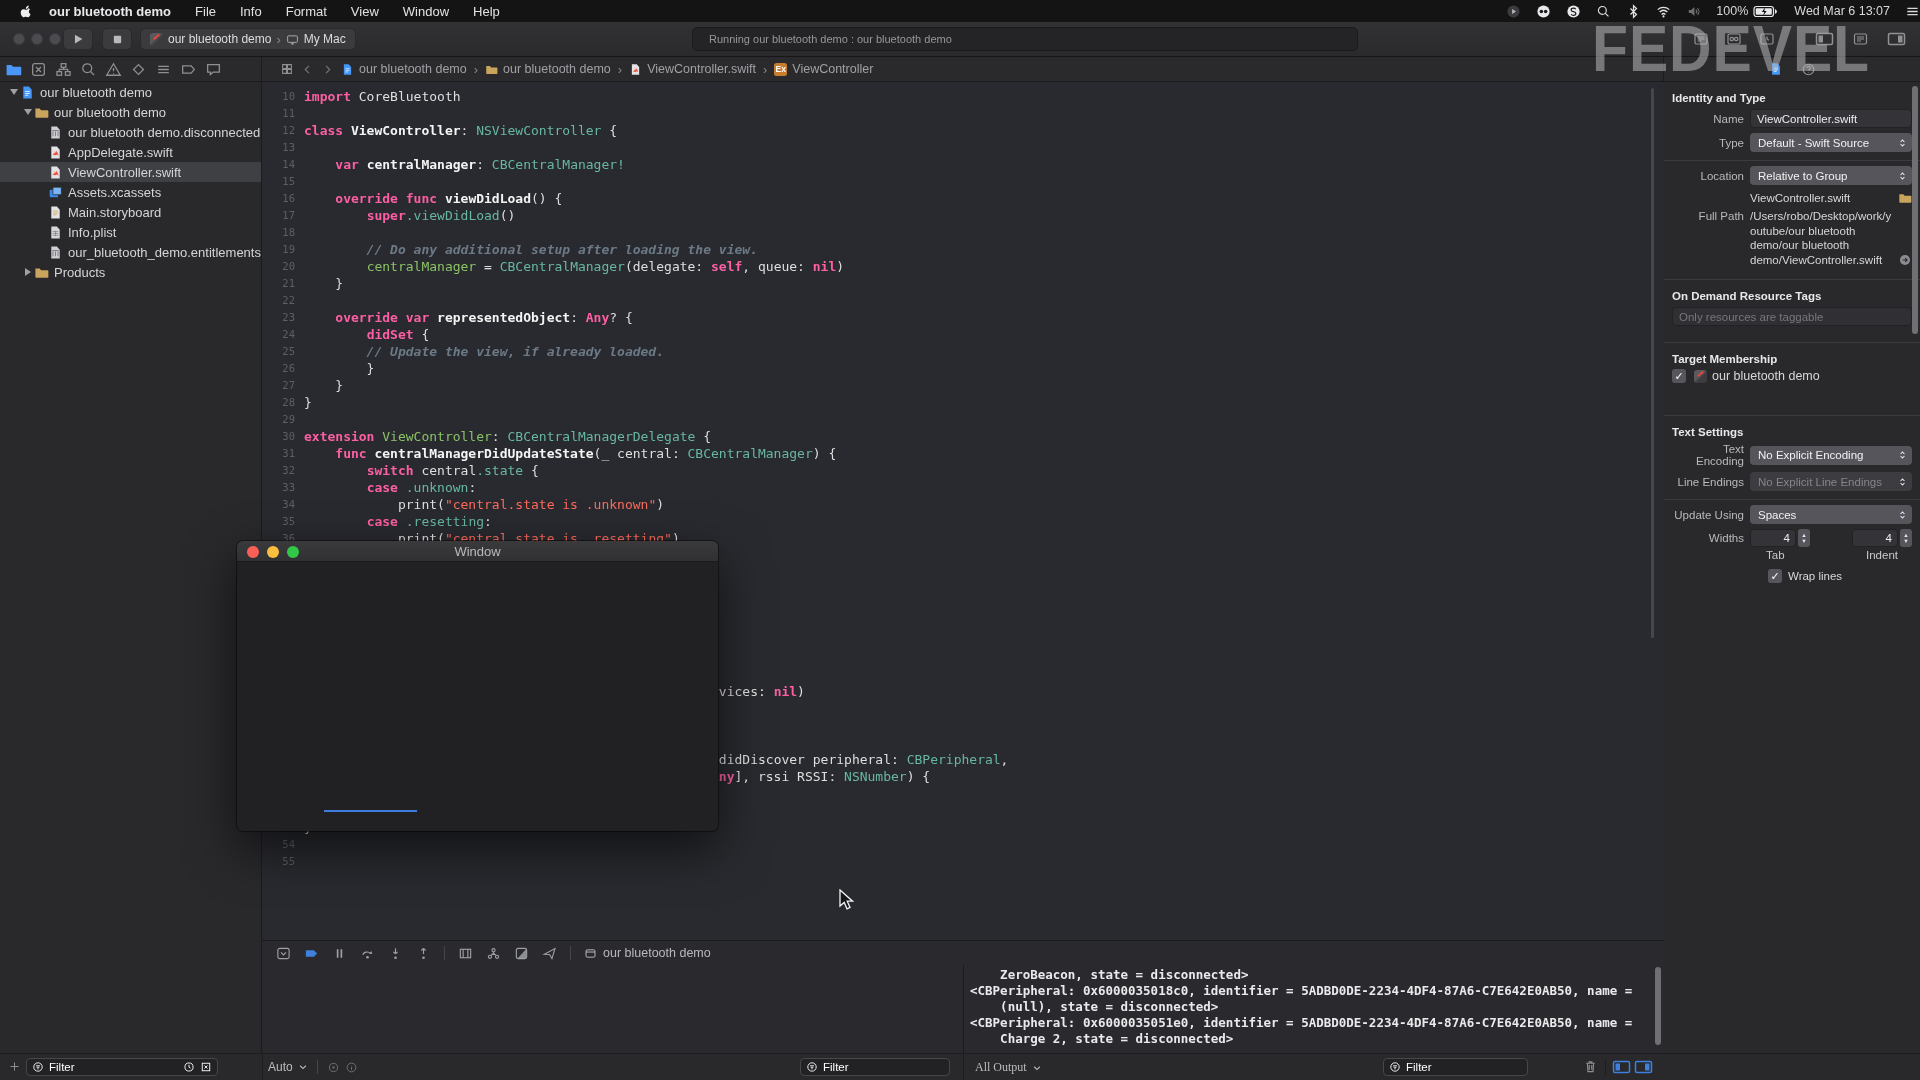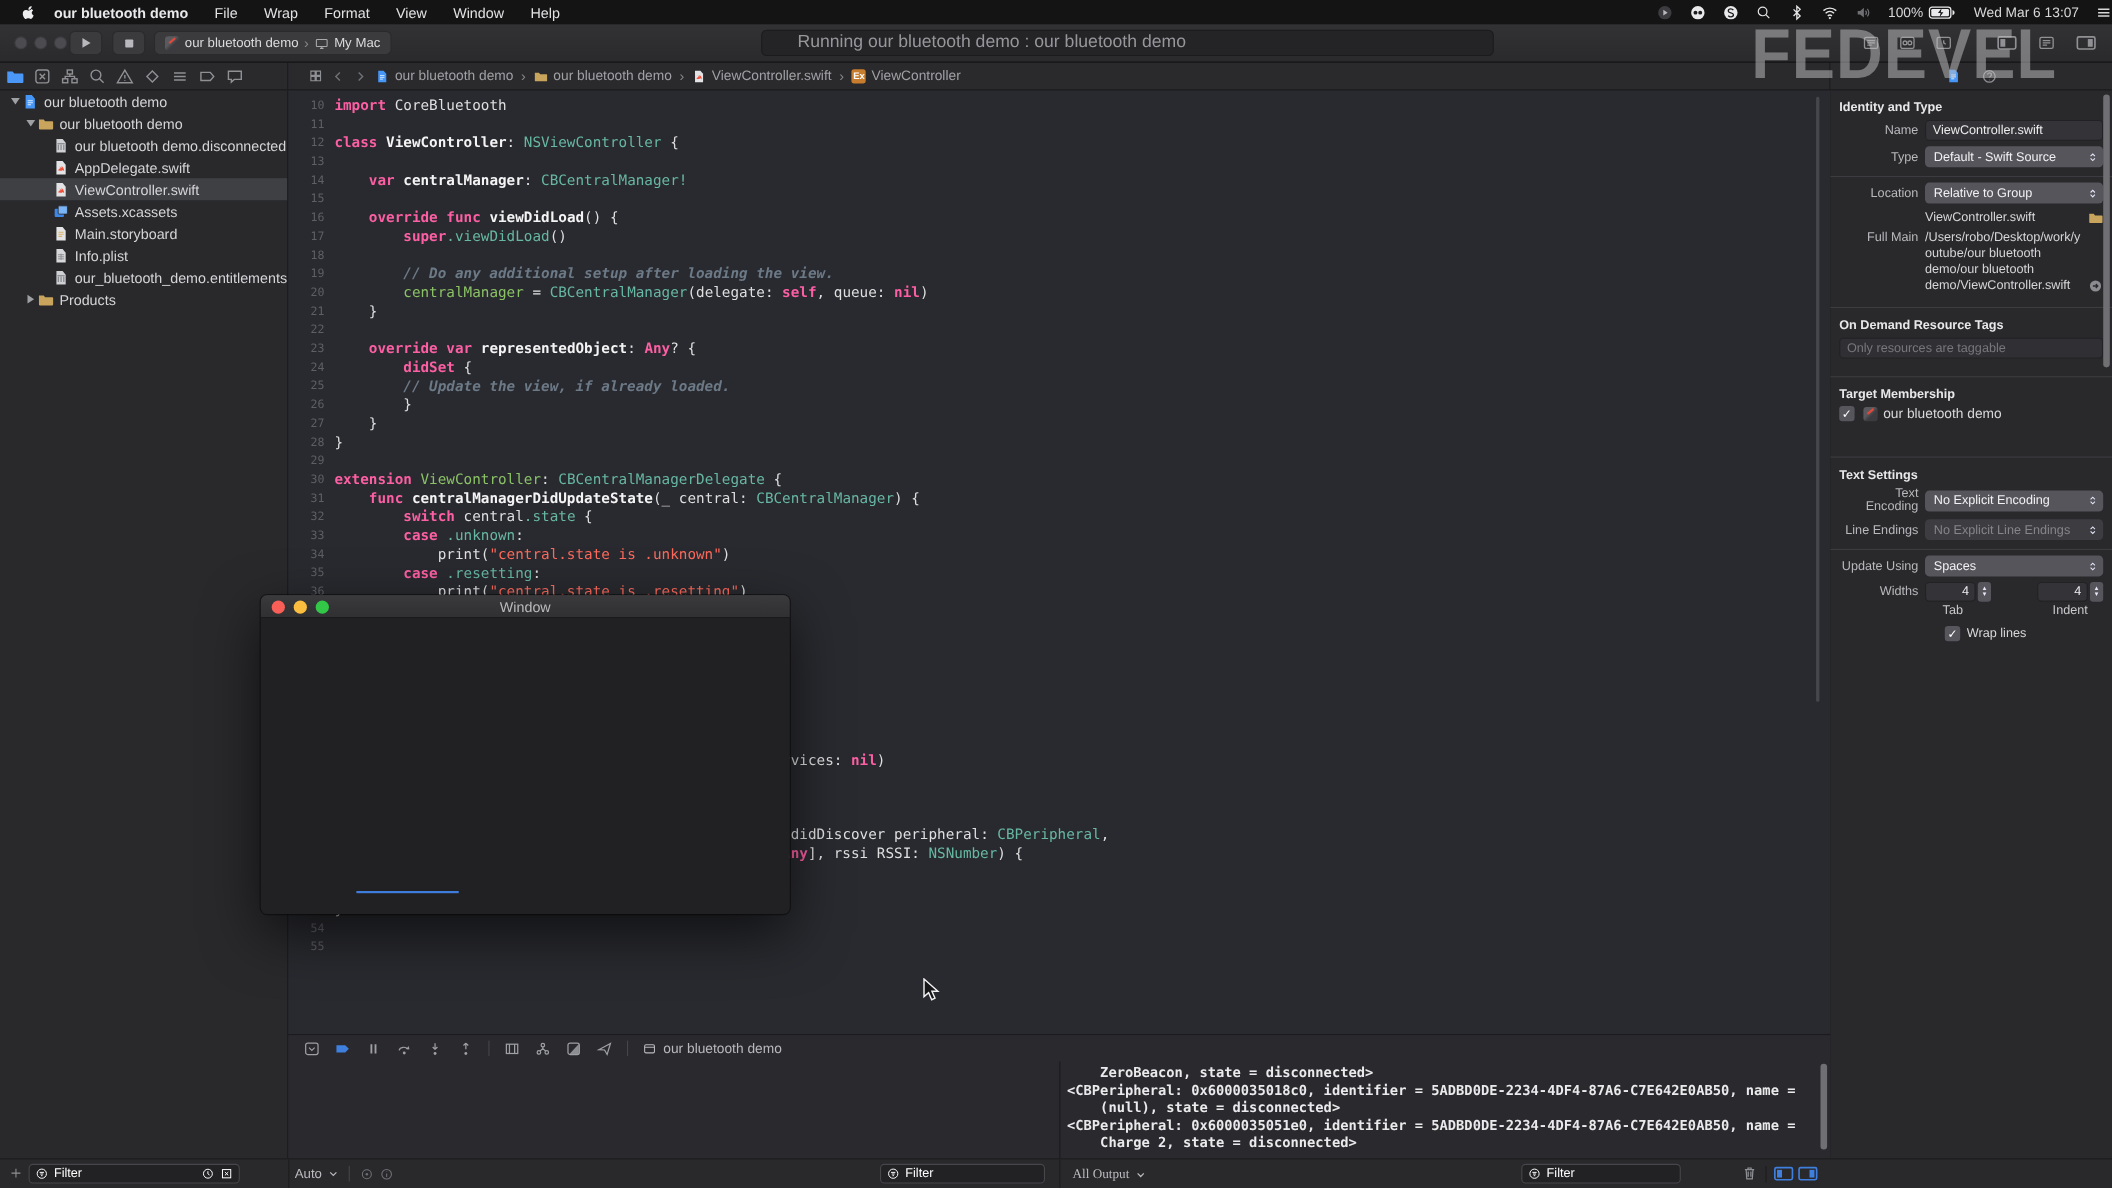--- a/index.html
+++ b/index.html
@@ -29,21 +29,21 @@
   .scheme { position:absolute; left:140px; top:6px; height:22px; background:#3b3b3e;
     border:1px solid #2a2a2c; border-radius:5px; display:flex; align-items:center; gap:5px;
     padding:0 9px; color:#dcdcde; font-size:12px; white-space:nowrap; }
   .miniapp { width:13px; height:13px; border-radius:3px;
     background:linear-gradient(135deg,#5a5a5e 40%,#3c3c40 60%); position:relative; }
   .miniapp:after { content:""; position:absolute; left:3px; top:3px; width:7px; height:2px;
     background:#e0483c; transform:rotate(-40deg); }
   .crumbsep { color:#86868a; font-size:13px; }
   .activity { position:absolute; left:692px; top:5px; width:666px; height:24px;
     background:#242427; border:1px solid #1b1b1d; border-radius:5px;
-    display:flex; align-items:center; color:#97979b; font-size:16px; padding-left:32px; }
+    display:flex; align-items:center; color:#97979b; font-size:11px; padding-left:16px; }
   .tb-right { position:absolute; right:14px; top:9px; display:flex; gap:17px; color:#919195; }
   .watermark { position:absolute; left:1592px; top:12px; width:320px; z-index:60;
     font-size:64px; font-weight:bold; letter-spacing:1px; color:rgba(195,195,198,0.50);
     transform:scaleX(0.92); transform-origin:left; pointer-events:none; }
 
   
   .subbar { position:absolute; left:0; top:57px; width:1920px; height:25px; background:#2a2a2d;
     border-bottom:1px solid #1c1c1e; z-index:20; }
   .navtabs { position:absolute; left:0; top:0; width:262px; height:24px; display:flex;
     align-items:center; gap:8px; padding-left:5px; border-right:1px solid #1c1c1e; color:#8f9094; }
@@ -386,21 +386,21 @@
 
 <div class="menubar">
   <span class="apple">
       <svg class="ic" width="15" height="15">
         <use href="#i-apple"></use>
       </svg>
     </span>
   <span class="appname">our bluetooth demo</span>
   <span class="menu-items">
       <span class="mitem">File</span>
-      <span class="mitem">Wrap</span>
+      <span class="mitem">Info</span>
       <span class="mitem">Format</span>
       <span class="mitem">View</span>
       <span class="mitem">Window</span>
       <span class="mitem">Help</span>
     </span>
   <span class="mb-right">
     <span id="mb-status-icons" style="display:flex;gap:15px;align-items:center">
         <svg class="ic" width="15" height="15" style="color: rgb(228, 228, 230);">
           <use href="#i-circplay"></use>
         </svg>
@@ -839,21 +839,21 @@
   <div class="irow" style="margin-top:6px">
     <span class="ilabel"></span>
     <span style="flex:1;display:flex;align-items:center">
       <span style="flex:1">ViewController.swift</span>
       <svg class="ic" width="14" height="14" style="color:#c9a45c">
           <use href="#i-folder"></use>
         </svg>
     </span>
   </div>
   <div class="ipath">
-    <span class="ilabel" style="margin-top:1px">Full Main</span>
+    <span class="ilabel" style="margin-top:1px">Full Path</span>
     <span class="val">
       <span style="display:block;padding-right:16px">/Users/robo/Desktop/work/youtube/our bluetooth demo/our bluetooth demo/ViewController.swift</span>
       <svg class="ic" width="14" height="14" style="position:absolute;right:0;bottom:0">
           <use href="#i-arrowcirc"></use>
         </svg>
     </span>
   </div>
   <div class="ihr" style="margin-top:12px"></div>
   <div class="isec-title">On Demand Resource Tags</div>
   <div class="odr-field">Only resources are taggable</div>

